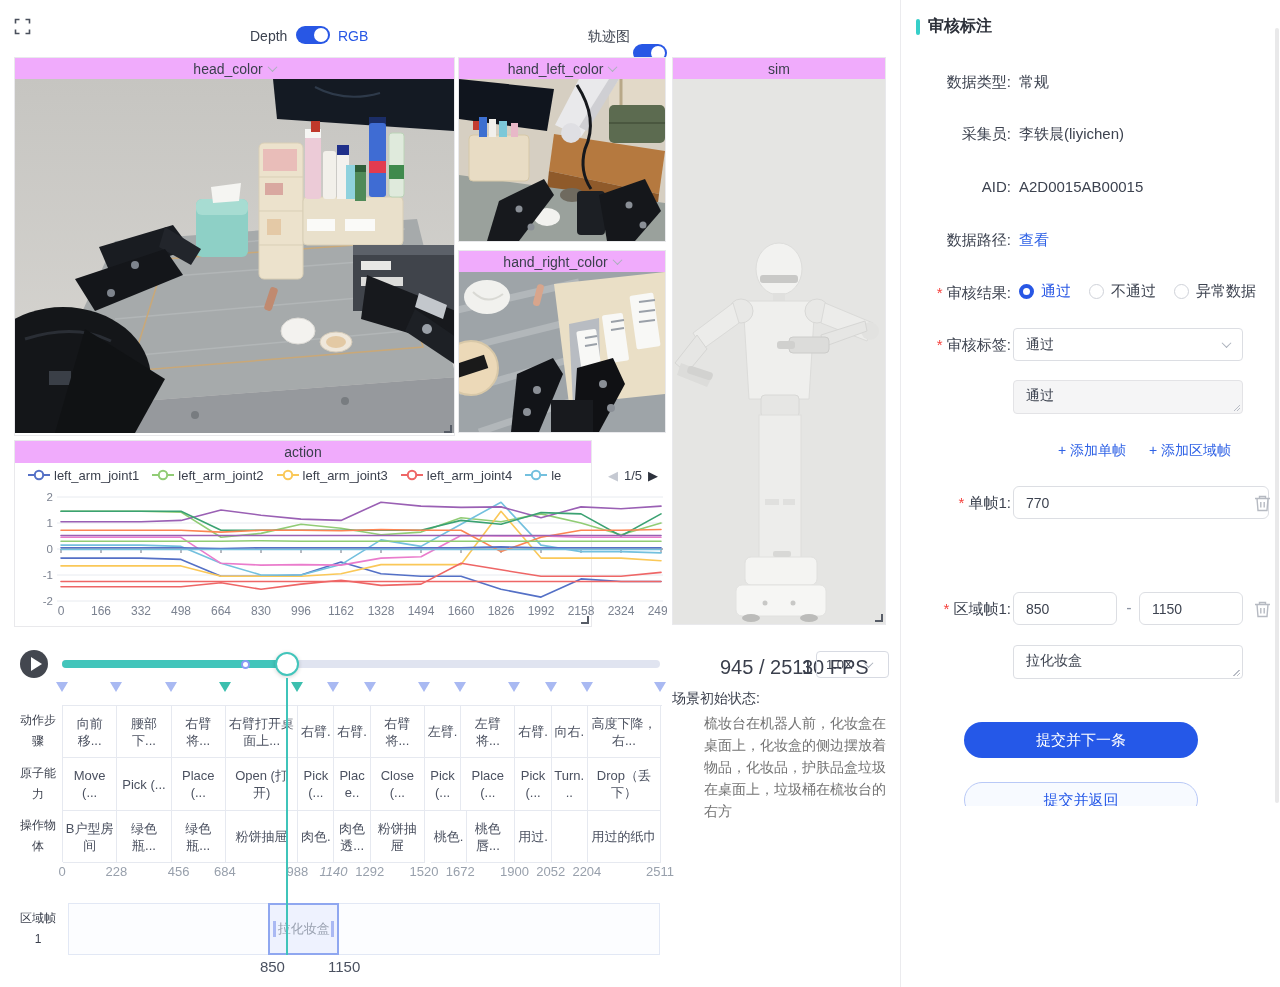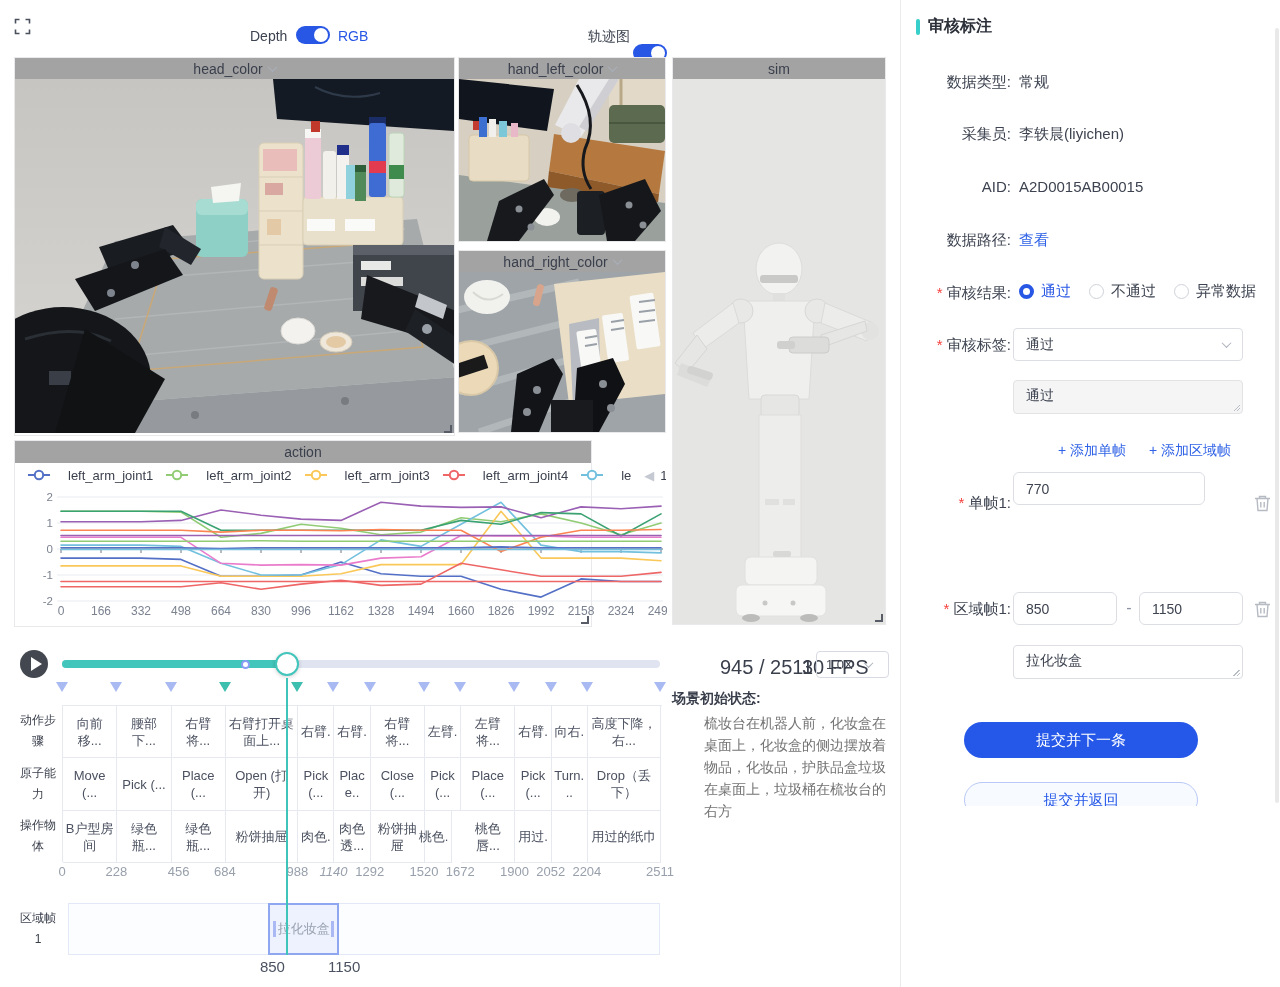--- a/index.html
+++ b/index.html
@@ -10,30 +10,30 @@
 
   
   .tb-label { font-size:14px; color:#3d4350; line-height:18px; }
   .toggle { width:34px; height:18px; border-radius:9px; background:#2857e5; position:relative; cursor:pointer; }
   .toggle .knob { position:absolute; top:2px; right:2px; width:14px; height:14px; border-radius:50%; background:#fff; }
   .blue-text { color:#2857e5; }
 
   
   .panel { position:absolute; background:#fff; border:1px solid #e9e9ec; }
   .panel-hd { height:21px; display:flex; align-items:center; justify-content:center; gap:6px;
-    font-size:14px; color:#3a3f4c; background:#a3a3a3; }
+    font-size:14px; color:#3a3f4c; background:#f0abfc; }
   .caret { width:7px; height:7px; border-right:1.5px solid #aab0bb; border-bottom:1.5px solid #aab0bb;
     transform:rotate(45deg) translate(-1px,-1px); display:inline-block; }
   .rsz { position:absolute; right:2px; bottom:2px; width:8px; height:8px;
     border-right:2px solid #575c66; border-bottom:2px solid #575c66; }
 
   
   #legend { position:absolute; left:14px; top:463px; width:652px; height:24px; display:flex;
     align-items:center; padding:0 8px 0 14px; gap:13px; overflow:hidden; }
-  .lg-item { display:flex; align-items:center; gap:18px; font-size:13px; color:#3a3f4c; white-space:nowrap; cursor:pointer; }
+  .lg-item { display:flex; align-items:center; gap:4px; font-size:13px; color:#3a3f4c; white-space:nowrap; cursor:pointer; }
   .lg-page { margin-left:auto; display:flex; align-items:center; gap:6px; font-size:13px; color:#3a3f4c; }
   .pg-prev { color:#c5c9d2; cursor:pointer; } .pg-next { color:#2c313c; cursor:pointer; }
 
   
   #play-btn { left:20px; top:650px; width:28px; height:28px; border-radius:50%; background:#43474f; cursor:pointer; }
   #play-btn .tri { position:absolute; left:11px; top:7px; width:0; height:0;
     border-left:11px solid #fff; border-top:7px solid transparent; border-bottom:7px solid transparent; }
   #slider-track { left:62px; top:660px; width:598px; height:8px; border-radius:4px; background:#e0e4f0; cursor:pointer; }
   #slider-fill { left:0; top:0; height:8px; border-radius:4px; background:#42c5bb; }
   #slider-dot { top:660px; width:9px; height:9px; border-radius:50%; background:#fff; border:2px solid #8a9cf5; }
@@ -59,21 +59,21 @@
   
   #region-bar { left:68px; top:903px; width:592px; height:52px; background:#fcfdff; border:1px solid #e2e8f5; }
   #region-box { position:absolute; top:-1px; height:52px; background:#eef2fe; border:2px solid #8fa7f0;
     display:flex; align-items:center; justify-content:center; font-size:13px; color:#99a1b0; cursor:grab; }
   .rg-handle { position:absolute; top:50%; margin-top:-8px; width:3px; height:16px; background:#aab9f3; cursor:ew-resize; }
   .rg-tick { position:absolute; top:958px; transform:translateX(-50%); font-size:15px; color:#4a5160; }
   #v-line { left:286px; top:678px; width:2px; height:277px; background:#3fc4ba; z-index:5; }
 
   
   #scene { left:672px; top:690px; width:224px; }
-  #scene .t { font-size:14px; font-weight:bold; color:#3a3f4c; }
+  #scene .t { font-size:14px; font-weight:normal; color:#3a3f4c; }
   #scene .b { margin-top:4px; font-size:14px; color:#737373; line-height:22px;margin-left:32px; }
 
   
   #review { left:900px; top:0; width:380px; height:987px; border-left:1px solid #ebebee; background:#fff; }
   #review .hd { position:absolute; left:15px; top:16px; display:flex; align-items:center; gap:8px; }
   #review .hd .bar { width:4px; height:16px; background:#36cfc9; border-radius:2px; }
   #review .hd .tt { font-size:16px; font-weight:bold; color:#2b2f38; }
   .f-label { position:absolute; width:110px; text-align:right; font-size:15px; color:#3d4350; line-height:20px; }
   .f-value { position:absolute; left:118px; font-size:15px; color:#3d4350; line-height:20px; }
   .req::before { content:"* "; color:#f5413d; }
@@ -452,21 +452,21 @@
       <div class="t-cell" style="left: 235.294px; top: 52px; width: 36.1991px; height: 53px;">Pick (...</div>
       <div class="t-cell" style="left: 235.294px; top: 105px; width: 36.1991px; height: 52px;">肉色.</div>
       <div class="t-cell" style="left: 271.493px; top: 0px; width: 36.1991px; height: 52px;">右臂.</div>
       <div class="t-cell" style="left: 271.493px; top: 52px; width: 36.1991px; height: 53px;">Place..</div>
       <div class="t-cell" style="left: 271.493px; top: 105px; width: 36.1991px; height: 52px;">肉色透...</div>
       <div class="t-cell" style="left: 307.693px; top: 0px; width: 54.2987px; height: 52px;">右臂将...</div>
       <div class="t-cell" style="left: 307.693px; top: 52px; width: 54.2987px; height: 53px;">Close (...</div>
       <div class="t-cell" style="left: 307.693px; top: 105px; width: 54.2987px; height: 52px;">粉饼抽屉</div>
       <div class="t-cell" style="left: 361.991px; top: 0px; width: 36.1991px; height: 52px;">左臂.</div>
       <div class="t-cell" style="left: 361.991px; top: 52px; width: 36.1991px; height: 53px;">Pick (...</div>
-      <div class="t-cell" style="left: 353px; top: 105px; width: 36.1991px; height: 52px;">桃色.</div>
+      <div class="t-cell" style="left: 368px; top: 105px; width: 36.1991px; height: 52px;">桃色.</div>
       <div class="t-cell" style="left: 398.19px; top: 0px; width: 54.2987px; height: 52px;">左臂将...</div>
       <div class="t-cell" style="left: 398.19px; top: 52px; width: 54.2987px; height: 53px;">Place (...</div>
       <div class="t-cell" style="left: 398.19px; top: 105px; width: 54.2987px; height: 52px;">桃色唇...</div>
       <div class="t-cell" style="left: 452.489px; top: 0px; width: 36.1991px; height: 52px;">右臂.</div>
       <div class="t-cell" style="left: 452.489px; top: 52px; width: 36.1991px; height: 53px;">Pick (...</div>
       <div class="t-cell" style="left: 452.489px; top: 105px; width: 36.1991px; height: 52px;">用过.</div>
       <div class="t-cell" style="left: 488.688px; top: 0px; width: 36.1991px; height: 52px;">向右.</div>
       <div class="t-cell" style="left: 488.688px; top: 52px; width: 36.1991px; height: 53px;">Turn...</div>
       <div class="t-cell" style="left: 488.688px; top: 105px; width: 36.1991px; height: 52px;"></div>
       <div class="t-cell" style="left: 524.887px; top: 0px; width: 73.1127px; height: 52px;">高度下降，右...</div>
@@ -548,21 +548,21 @@
 
     <div class="t-area grey" style="top:380px">
       <span>通过</span>
       <div class="grip"></div>
     </div>
 
     <div class="f-value link" style="left:157px;top:440px;font-size:14px">+ 添加单帧</div>
     <div class="f-value link" style="left:248px;top:440px;font-size:14px">+ 添加区域帧</div>
 
     <div class="f-label req" style="top:493px">单帧1:</div>
-    <div class="inp" style="left:112px;top:472px;width:192px">770</div>
+    <div class="inp" style="left:112px;top:486px;width:256px">770</div>
     <svg class="trash" style="top:494px" viewBox="0 0 17 18">
       <path d="M1,4.5h15 M5.5,4.5V2.5h6v2 M3,4.5l1,12h9l1,-12 M6.8,8v5.5 M10.2,8v5.5" fill="none" stroke="#b6bac2" stroke-width="1.4"></path>
     </svg>
 
     <div class="f-label req" style="top:599px">区域帧1:</div>
     <div class="inp" style="left:112px;top:592px;width:104px">850</div>
     <div class="abs" style="left:222px;top:599px;width:12px;text-align:center;color:#8b93a2">-</div>
     <div class="inp" style="left:238px;top:592px;width:104px">1150</div>
     <svg class="trash" style="top:600px" viewBox="0 0 17 18">
       <path d="M1,4.5h15 M5.5,4.5V2.5h6v2 M3,4.5l1,12h9l1,-12 M6.8,8v5.5 M10.2,8v5.5" fill="none" stroke="#b6bac2" stroke-width="1.4"></path>

